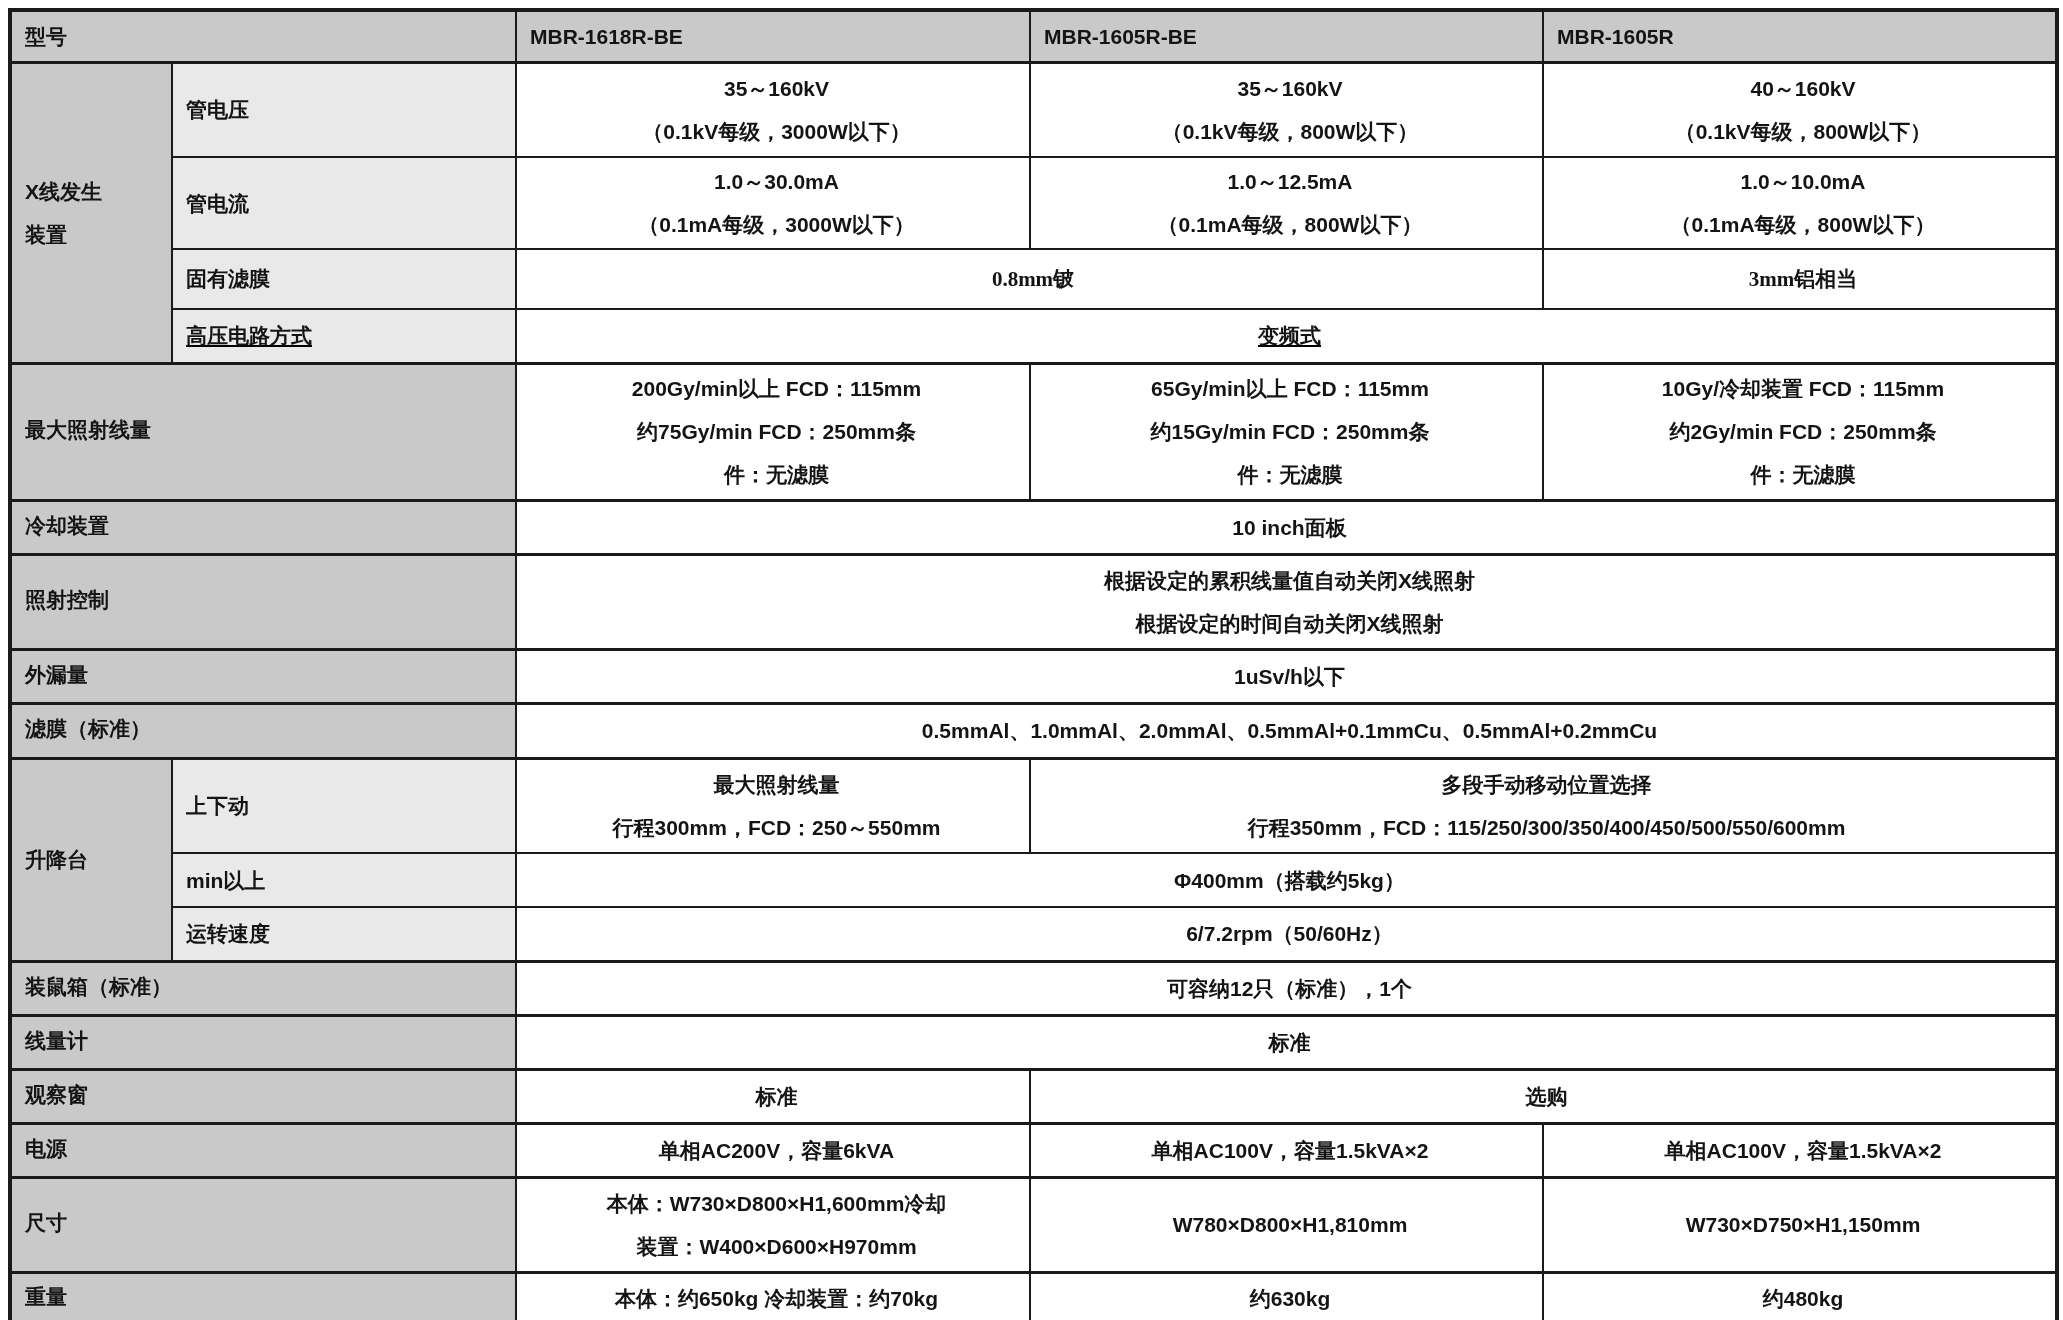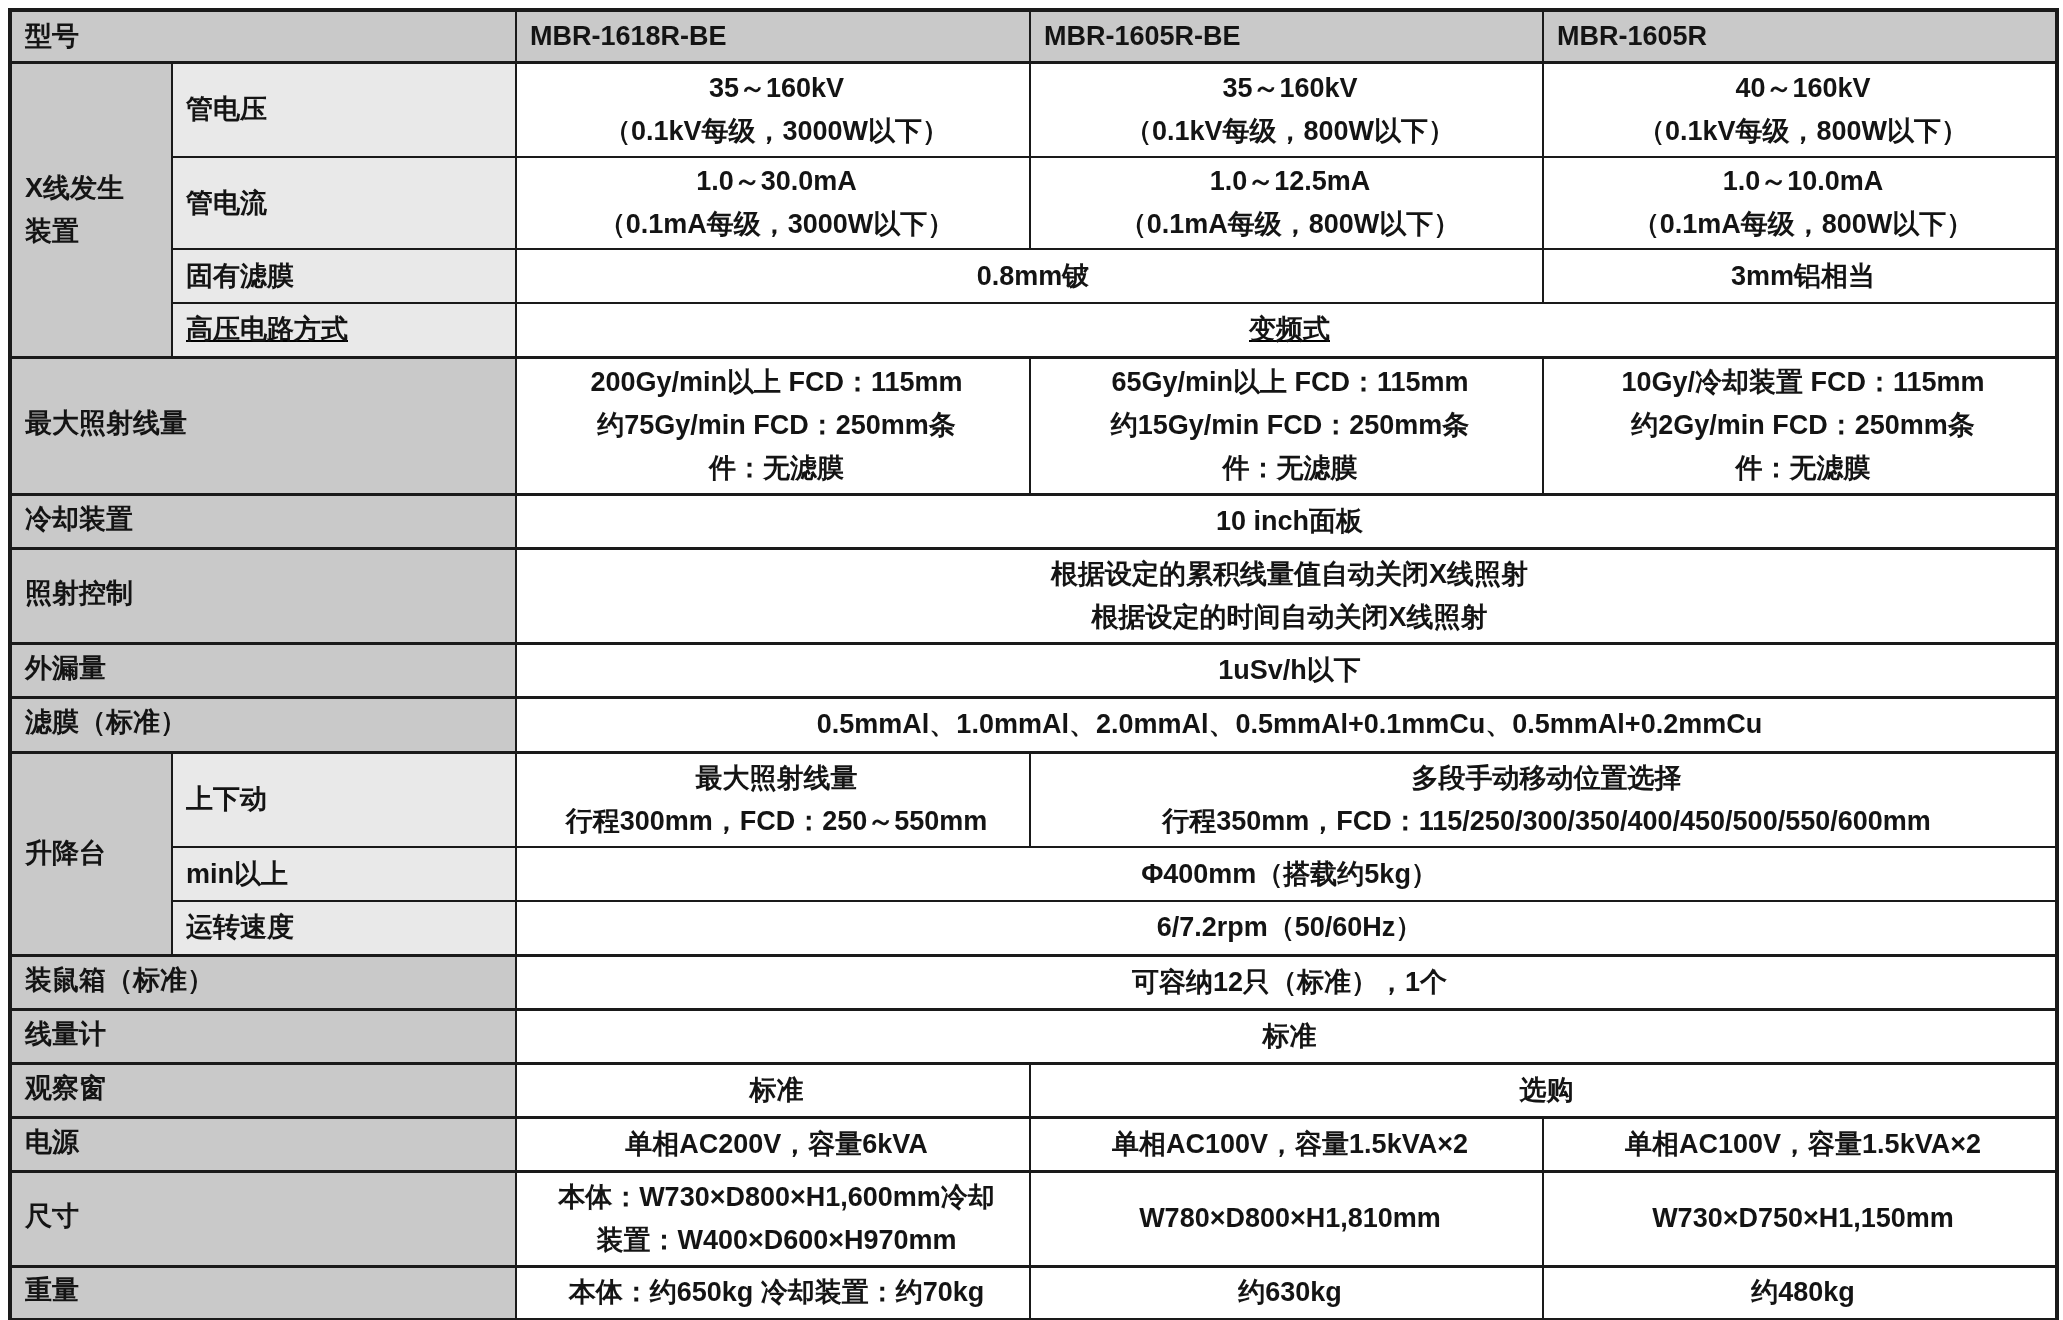--- a/index.html
+++ b/index.html
@@ -14,21 +14,21 @@
     width:2063px;height:1320px;box-sizing:border-box;
     padding:8px;background:#ffffff;
     font-family:"Liberation Sans","DejaVu Sans",sans-serif;
   }
   table.spec{
     border-collapse:collapse;table-layout:fixed;
     width:2047px;border:4px solid var(--border);
   }
   td.cell{
     border:2px solid var(--border);
-    font-weight:700;font-size:27px;color:var(--text);
+    font-weight:700;font-size:21px;color:var(--text);
     padding:2px 6px 2px 13px;vertical-align:middle;overflow:hidden;
     box-sizing:border-box;
   }
   tr.major td{border-top-width:3px;}
   td.head{background:var(--label-bg);}
   td.label{background:var(--label-bg);font-family:Liberation Mono, monospace;}
   td.group{background:var(--label-bg);}
   td.sub{background:var(--sublabel-bg);}
   td.value{background:var(--cell-bg);text-align:center;}
   .line{line-height:43px;white-space:nowrap;}
@@ -91,21 +91,21 @@
           </td>
           <td class="cell value">
             <div class="line">1.0～12.5mA</div>
             <div class="line">（0.1mA每级，800W以下）</div>
           </td>
           <td class="cell value">
             <div class="line">1.0～10.0mA</div>
             <div class="line">（0.1mA每级，800W以下）</div>
           </td>
         </tr>
-        <tr style="height: 54px;">
+        <tr style="height: 60px; font-family: Liberation Serif, serif;">
           <td class="cell sub">
             <div class="line">固有滤膜</div>
           </td>
           <td class="cell value" colspan="2">
             <div class="line">0.8mm铍</div>
           </td>
           <td class="cell value">
             <div class="line">3mm铝相当</div>
           </td>
         </tr>

